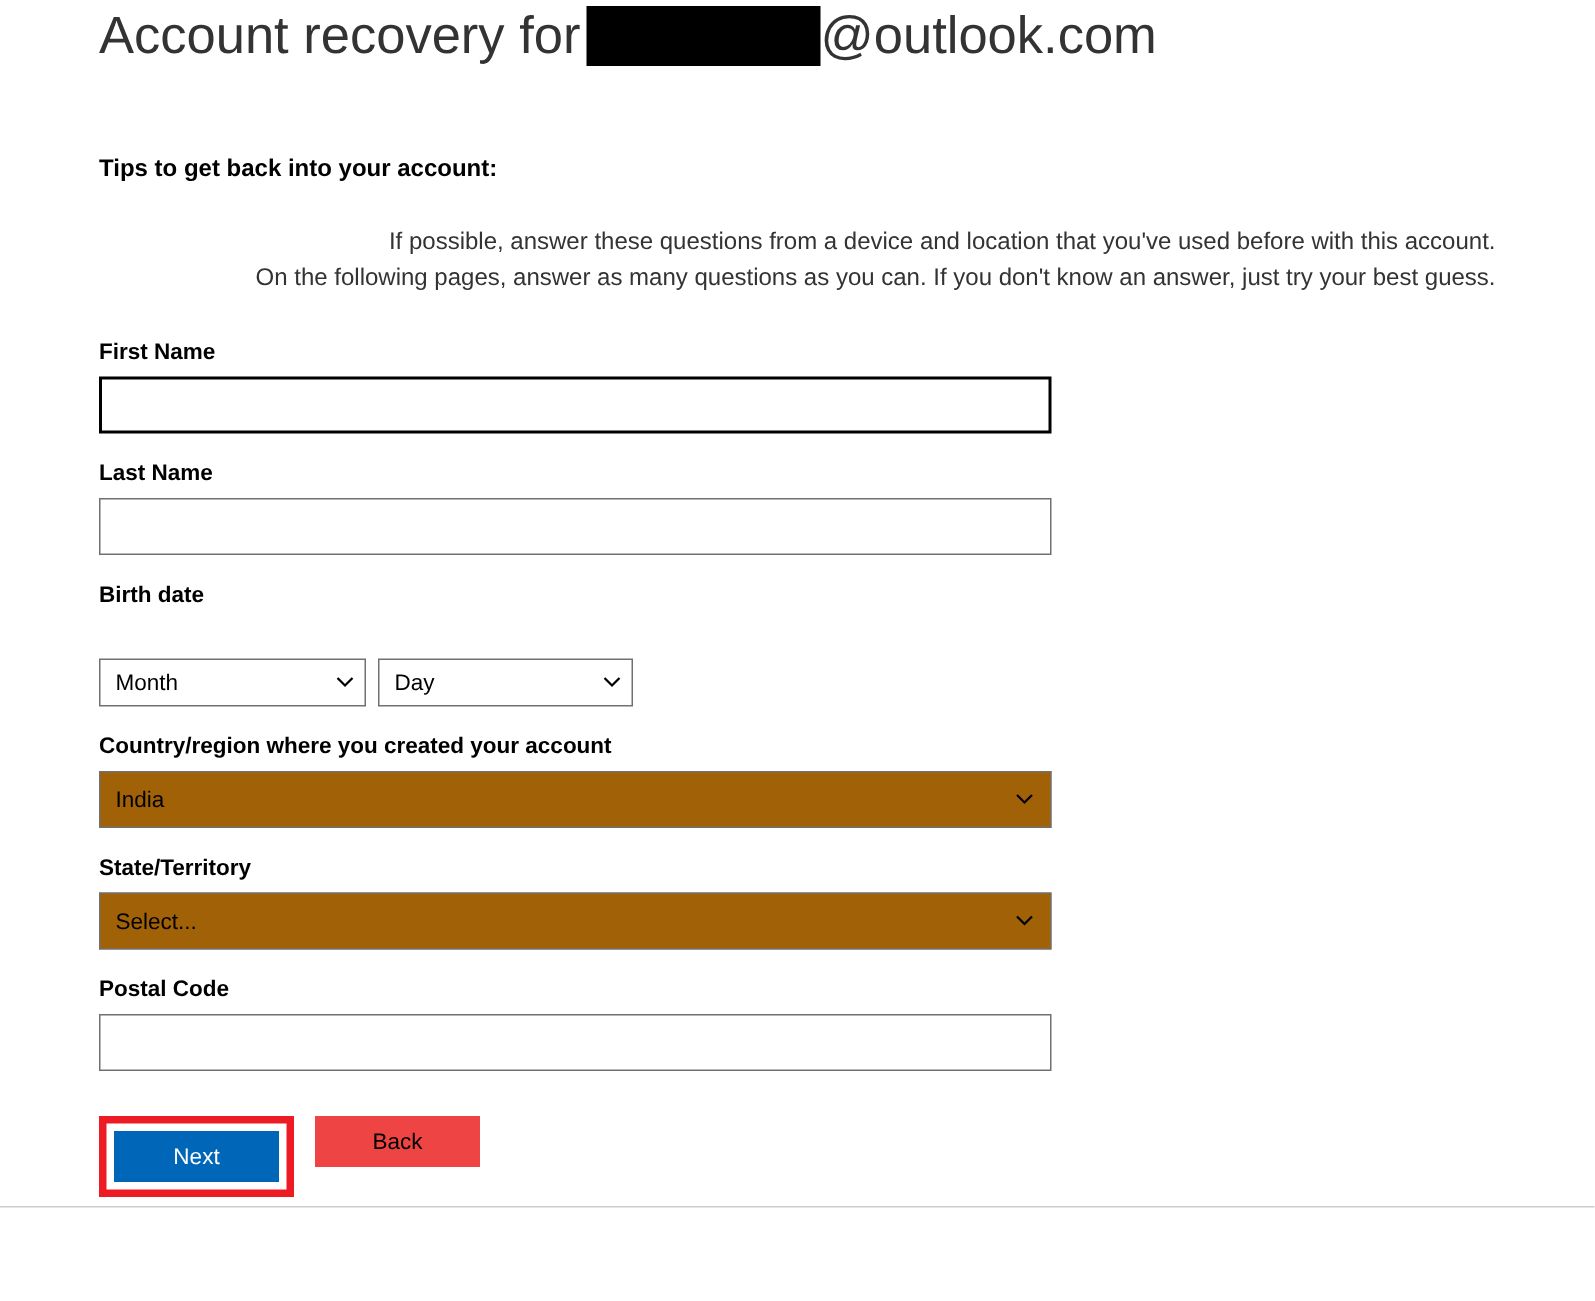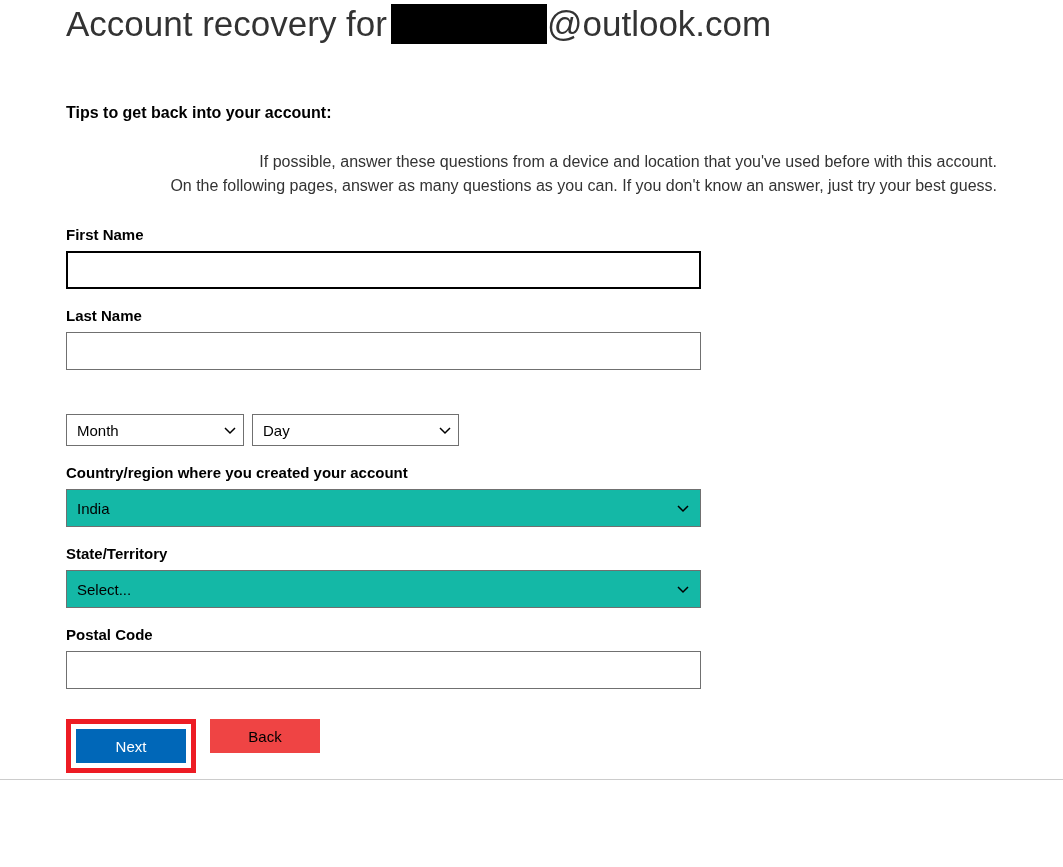--- a/index.html
+++ b/index.html
@@ -93,27 +93,27 @@
       cursor: pointer;
     }
     .select-wrap .chevron {
       position: absolute;
       right: 8px;
       top: 50%;
       transform: translateY(-50%);
       pointer-events: none;
     }
     .month-select { width: 178px; }
-    .day-select { width: 207px; }
+    .day-select { width: 170px; }
     .year-select { width: 207px; }
     .full-select {
       width: 635px;
       height: 38px;
       border: 1px solid #707070;
-      background: #14b8a6;
+      background: #a16207;
       font-size: 15px;
       font-family: inherit;
       padding: 0 30px 0 10px;
       appearance: none;
       -webkit-appearance: none;
       cursor: pointer;
     }
     .full-wrap {
       position: relative;
       width: 635px;
@@ -179,20 +179,21 @@
     <label class="form-label">First Name</label>
     <input type="text" class="text-input focused" value="" style="">
   </div>
 
   <div class="form-group">
     <label class="form-label">Last Name</label>
     <input type="text" class="text-input" value="" style="">
   </div>
 
   <div class="form-group">
+    <label class="form-label">Birth date</label>
     <div class="select-row">
       <span class="select-wrap">
         <select class="native-select month-select">
           <option>Month</option>
         </select>
         <span class="chevron">
           <svg class="chev-icon" viewBox="0 0 12 8">
               <path d="M1 1 L6 6 L11 1" stroke="#000" stroke-width="1.5" fill="none"></path>
             </svg>
         </span>

